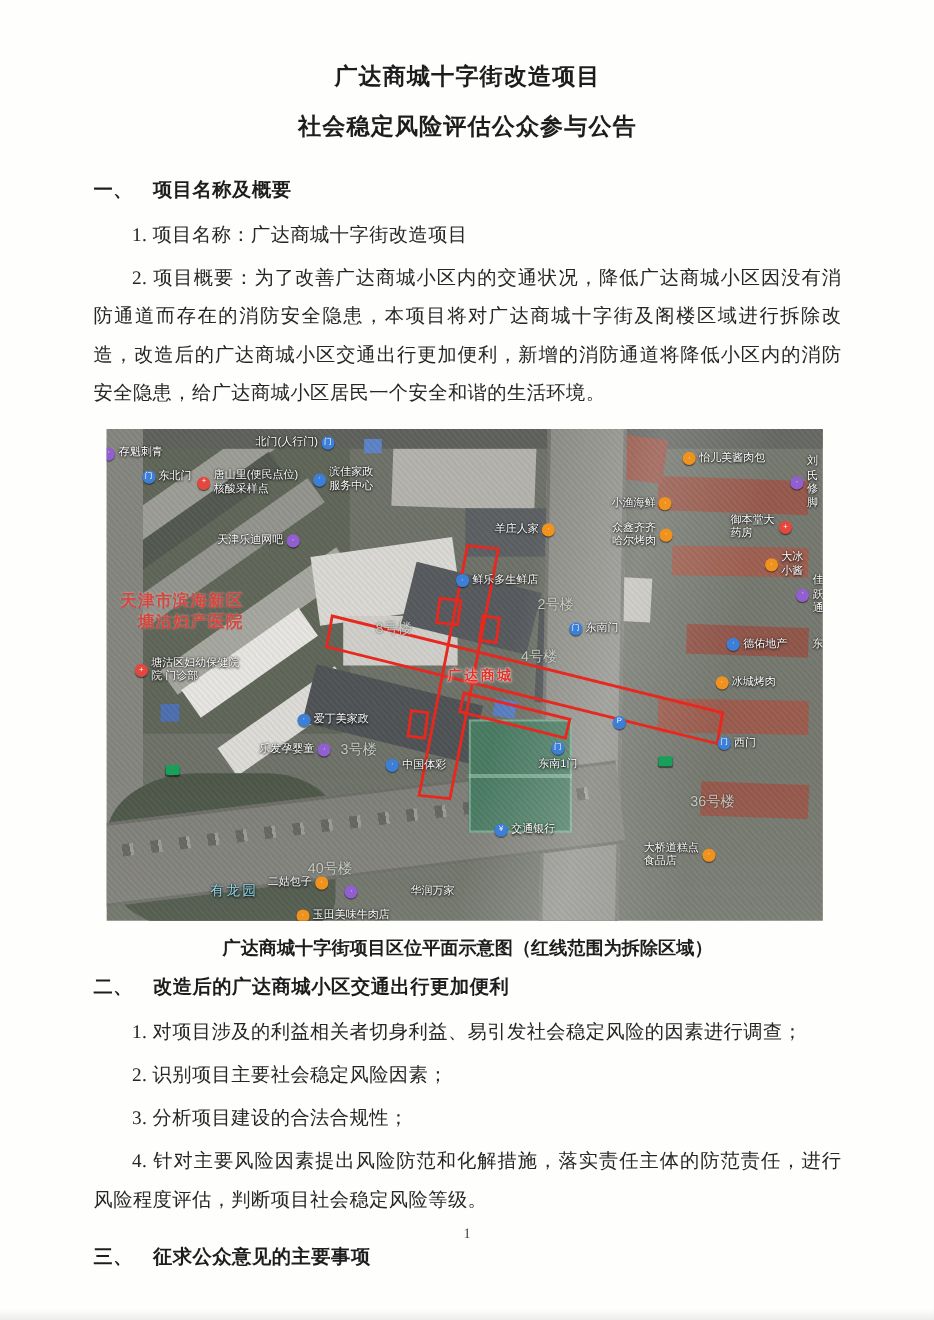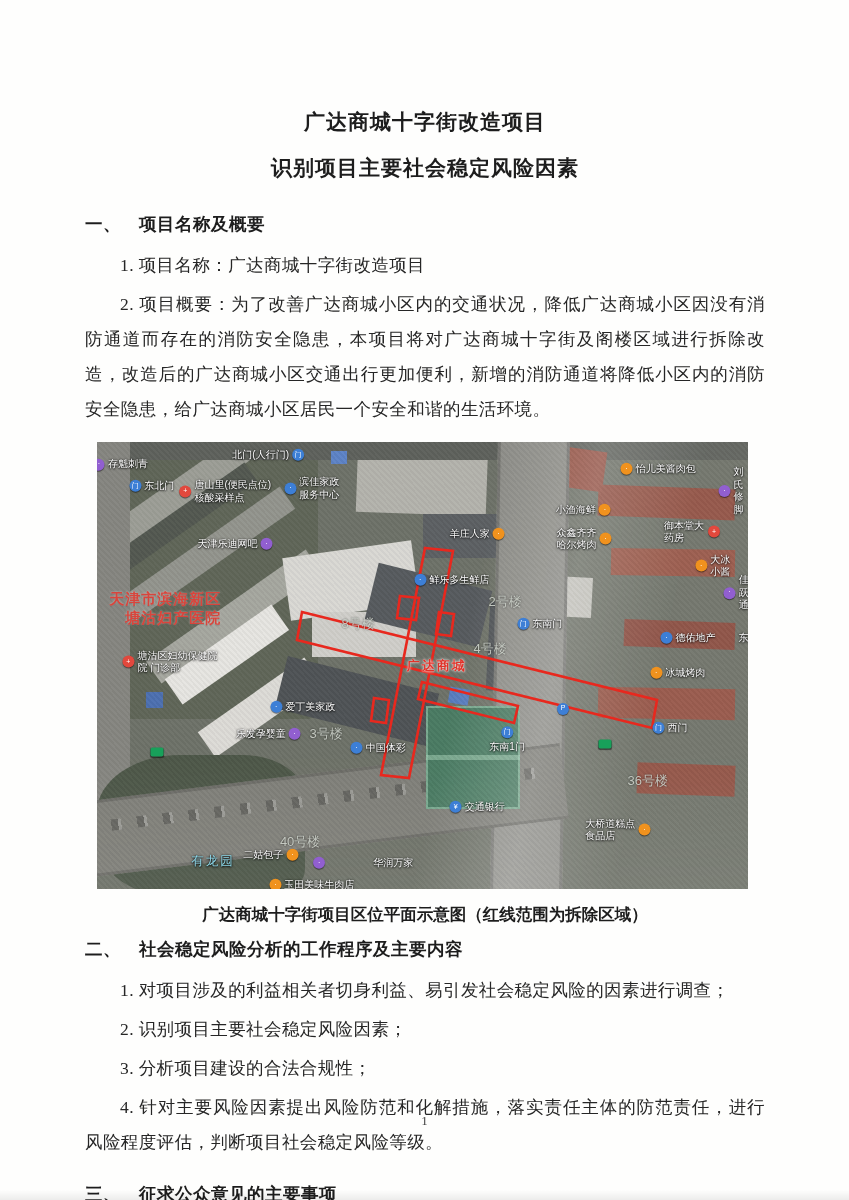--- a/index.html
+++ b/index.html
@@ -8,21 +8,21 @@
     background:#fefefd; overflow:hidden;
     font-family:"Liberation Serif","DejaVu Serif",serif;
     color:#2c2c2c;
   }
   .content{position:absolute; left:85px; top:0; width:680px;}
   .doc-title{
     font-family:"Liberation Sans","DejaVu Sans",sans-serif;
     font-weight:bold; font-size:21px; text-align:center; color:#1d1d1d;
     margin:0; line-height:28px; letter-spacing:1px;
   }
-  .doc-title.t1{margin-top:108px;}
+  .doc-title.t1{margin-top:56px;}
   .doc-title.t2{margin-top:18px;}
   .sec-heading{
     font-family:"Liberation Sans","DejaVu Sans",sans-serif;
     font-weight:bold; font-size:17.5px; color:#1d1d1d;
     margin:0; margin-top:30px; line-height:24px; letter-spacing:.5px;
   }
   .body-p{
     margin:0; font-size:17.5px; line-height:35px; letter-spacing:.4px;
     text-align:justify; text-indent:2em; color:#262626;
   }
@@ -115,21 +115,21 @@
   .scan-edge{position:absolute; left:0; right:0; bottom:0; height:10px;
     background:linear-gradient(0deg, rgba(0,0,0,.07), rgba(0,0,0,0));}
 </style>
 </head>
 <body>
 
 <div class="page">
   <div class="content">
 
     <h1 class="doc-title t1">广达商城十字街改造项目</h1>
-    <h1 class="doc-title t2">识别项目主要社会稳定风险因素</h1>
+    <h1 class="doc-title t2">社会稳定风险评估公众参与公告</h1>
 
     <h2 class="sec-heading">一、　项目名称及概要</h2>
     <p class="body-p mt14">1. 项目名称：广达商城十字街改造项目</p>
     <p class="body-p mt6">2. 项目概要：为了改善广达商城小区内的交通状况，降低广达商城小区因没有消防通道而存在的消防安全隐患，本项目将对广达商城十字街及阁楼区域进行拆除改造，改造后的广达商城小区交通出行更加便利，新增的消防通道将降低小区内的消防安全隐患，给广达商城小区居民一个安全和谐的生活环境。</p>
 
     <div class="map">
       <div class="map-base">
         <div class="bl b-trees"></div>
         <div class="bl b-d1"></div>
           <div class="bl b-d2"></div>
@@ -220,21 +220,21 @@
           <div class="map-label park-name" style="left: 17.8%; top: 94%;"><span>有龙园</span></div>
           <div class="map-label" style="left: 26.7%; top: 92.4%;"><span>二姑包子</span><span class="poi-icon" style="background: rgb(240, 146, 30);">·</span></div>
           <div class="map-label bldg" style="left: 31.2%; top: 89.5%;"><span>40号楼</span></div>
           <div class="map-label" style="left: 40.9%; top: 94.2%; gap: 48px;"><span class="poi-icon" style="background: rgb(145, 95, 208);">·</span><span>华润万家</span></div>
           <div class="map-label" style="left: 33%; top: 99.1%;"><span class="poi-icon" style="background: rgb(240, 146, 30);">·</span><span>玉田美味牛肉店</span></div>
         </div>
     </div>
 
     <p class="map-caption">广达商城十字街项目区位平面示意图（红线范围为拆除区域）</p>
 
-    <h2 class="sec-heading" style="margin-top:12px;">二、　社会稳定风险分析的工作程序及主要内容</h2>
+    <h2 class="sec-heading" style="margin-top:12px;">二、　改造后的广达商城小区交通出行更加便利</h2>
     <p class="body-p mt14">1. 对项目涉及的利益相关者切身利益、易引发社会稳定风险的因素进行调查；</p>
     <p class="body-p mt6">2. 识别项目主要社会稳定风险因素；</p>
     <p class="body-p mt6">3. 分析项目建设的合法合规性；</p>
     <p class="body-p mt6">4. 针对主要风险因素提出风险防范和化解措施，落实责任主体的防范责任，进行风险程度评估，判断项目社会稳定风险等级。</p>
 
     <h2 class="sec-heading" style="margin-top:22px;">三、　征求公众意见的主要事项</h2>
   </div>
 
   <div class="page-number">1</div>
   <div class="scan-edge"></div>

